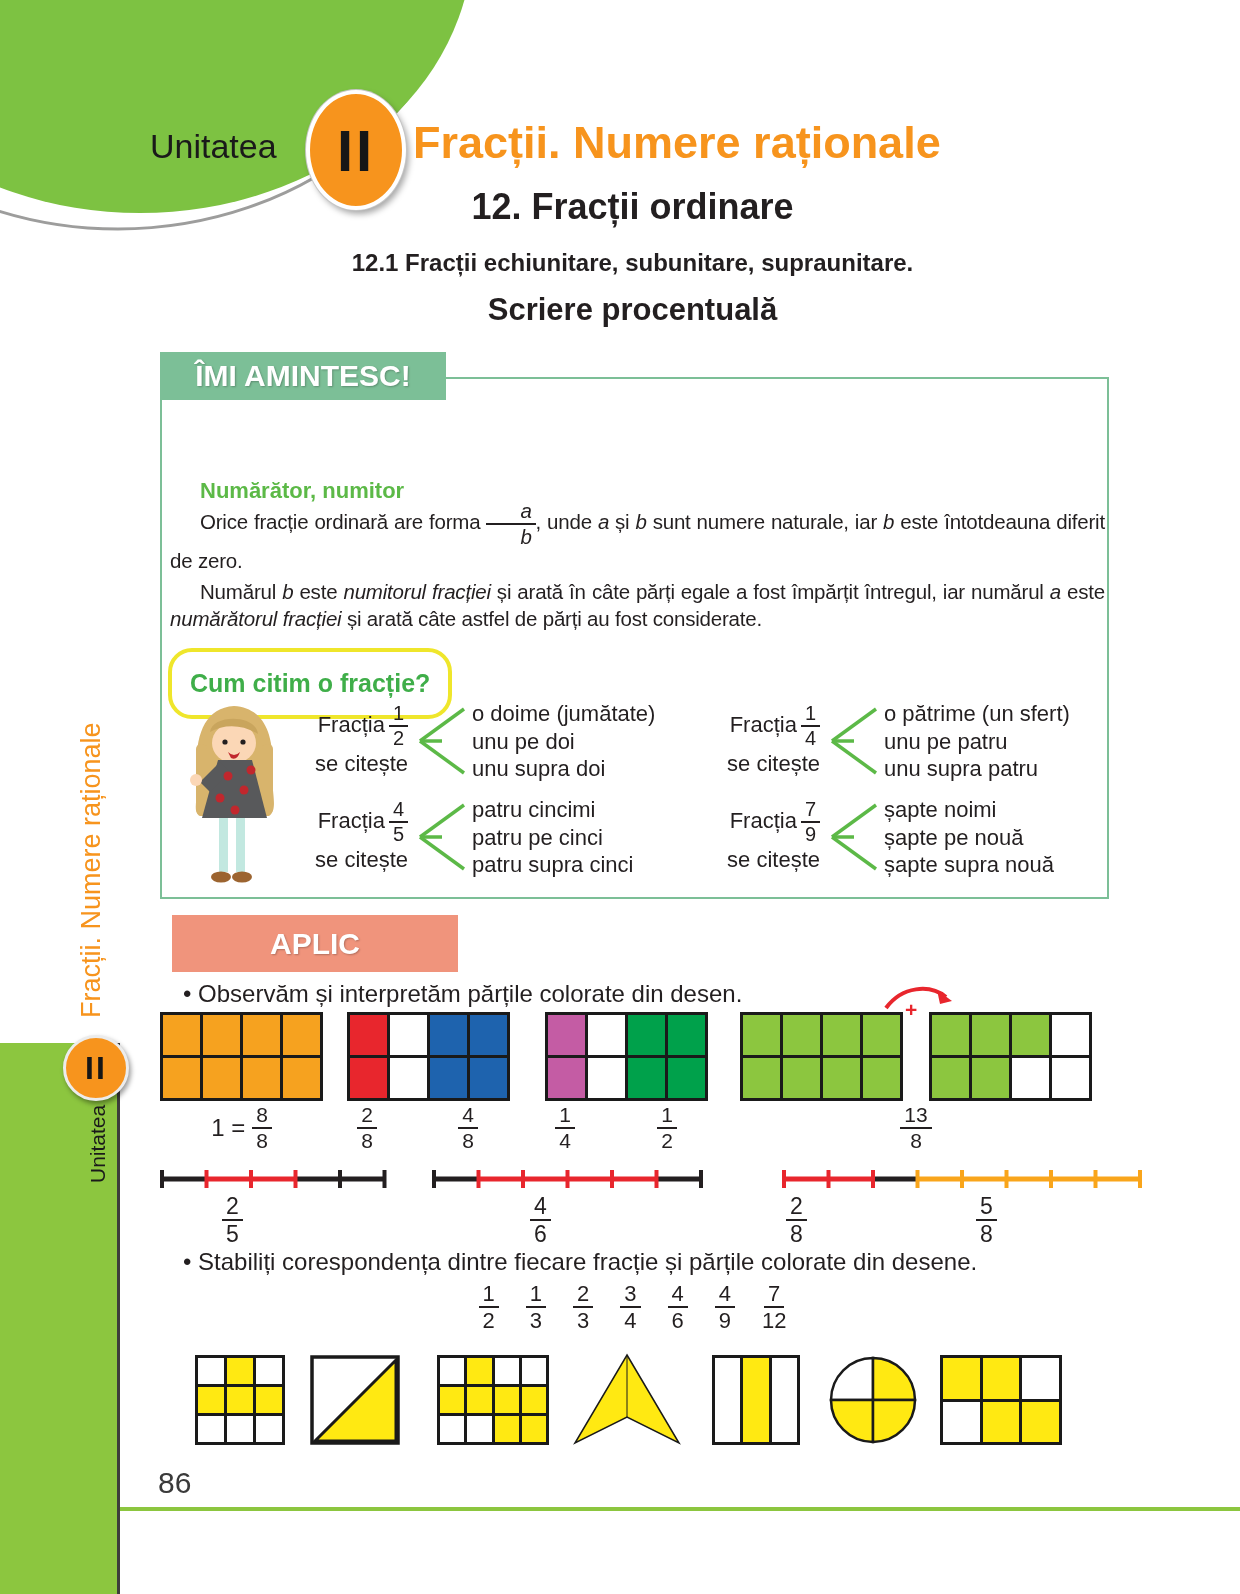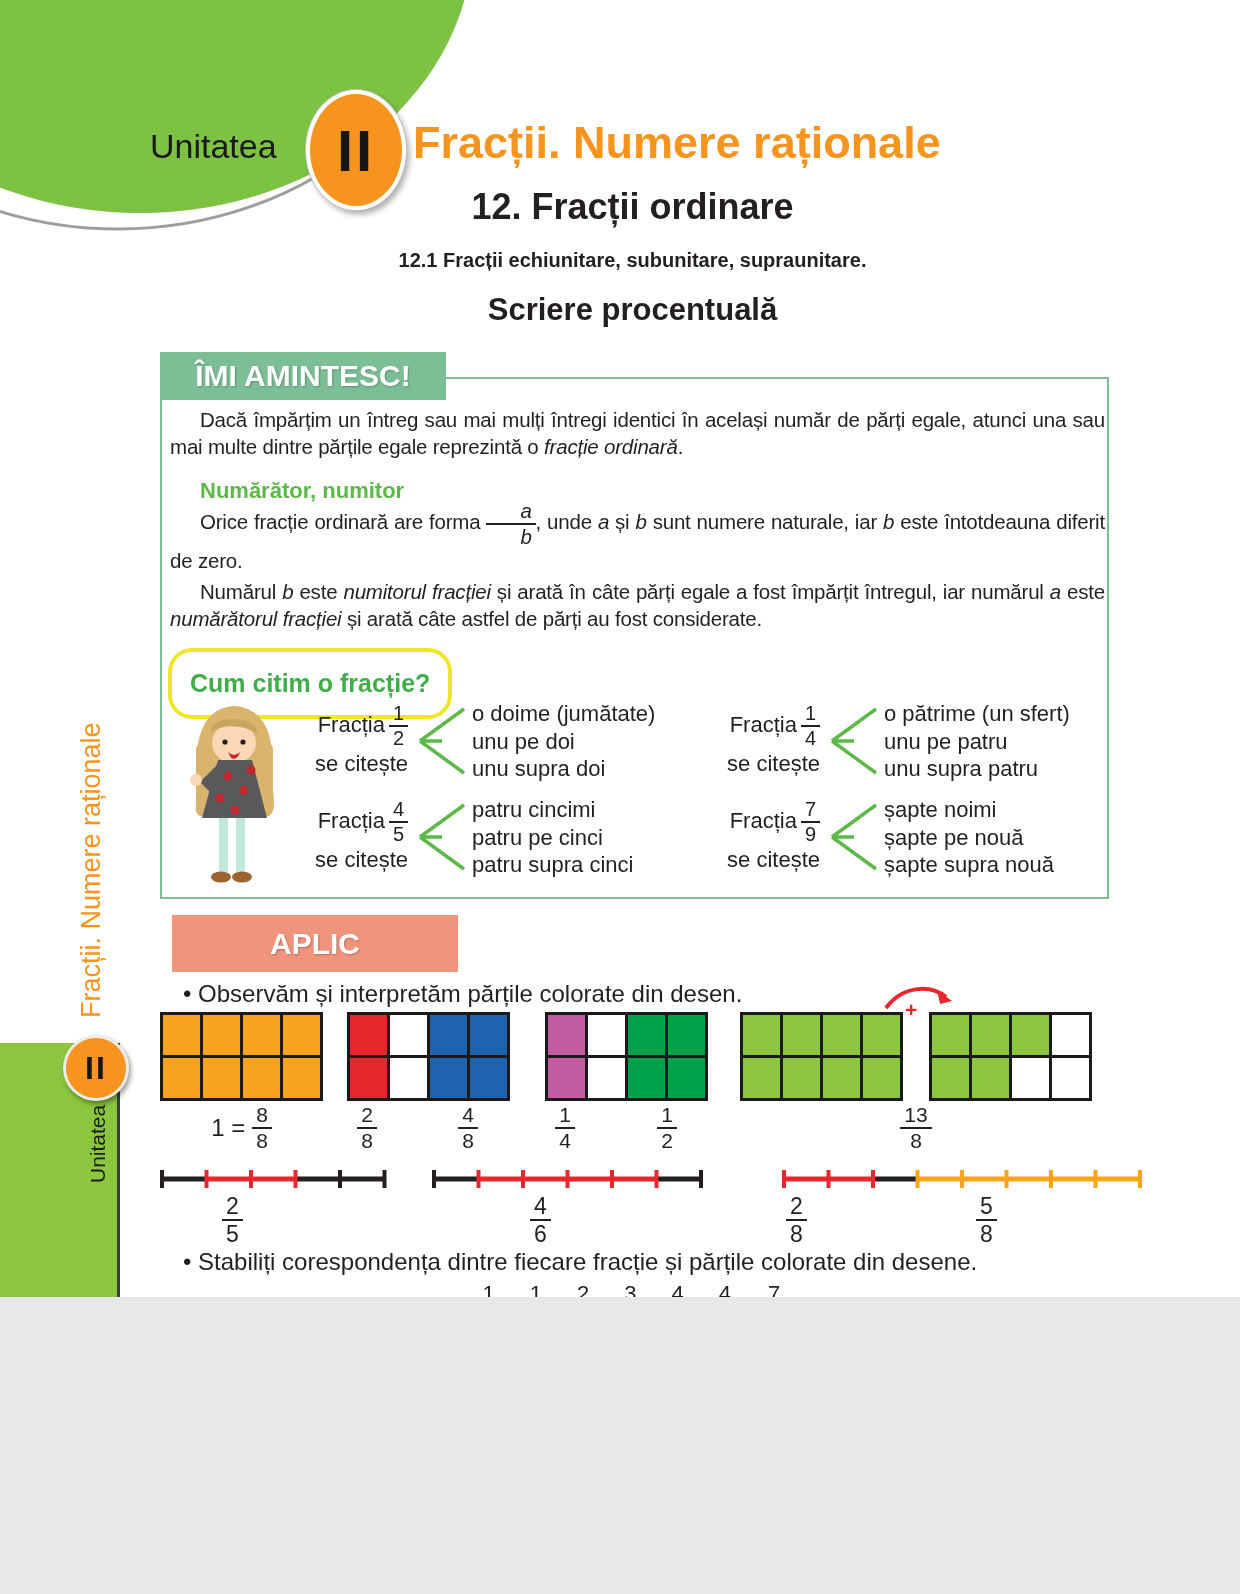--- a/index.html
+++ b/index.html
@@ -1,29 +1,29 @@
 <!DOCTYPE html>
 <html><head>
 <meta charset="utf-8">
 <style>
   html,body{margin:0;padding:0;background:#e8e8e8;}
-  .page{position:relative;width:1240px;height:1297px;background:#fff;margin:0 auto;
+  .page{position:relative;width:1240px;height:1594px;background:#fff;margin:0 auto;
         font-family:"Liberation Sans",sans-serif;color:#231F20;overflow:hidden;}
   .abs{position:absolute;}
   
   .blob-svg{position:absolute;left:0;top:0;}
   .unit-label{position:absolute;left:150px;top:127px;font-size:34px;color:#1a1a1a;}
   .unit-circle{position:absolute;left:306px;top:90px;width:92px;height:112px;border-radius:50%;
       background:#F7941D;border:4px solid #fff;box-shadow:0 0 0 1px #c6c6c6,3px 4px 6px rgba(0,0,0,.35);
       display:flex;align-items:center;justify-content:center;}
   .unit-circle span{font-size:58px;font-weight:900;color:#161616;letter-spacing:3px;}
   .main-title{position:absolute;left:413px;top:117px;font-size:45px;font-weight:bold;color:#F7941D;}
   .center-row{position:absolute;left:25px;width:1215px;text-align:center;font-weight:bold;color:#231F20;}
   .lesson{top:186px;font-size:36px;}
-  .sub1{top:249px;font-size:20px;}
+  .sub1{top:249px;font-size:24px;}
   .sub2{top:292px;font-size:31px;}
   
   .rem-box{position:absolute;left:160px;top:377px;width:945px;height:518px;border:2px solid #7CBF97;}
   .rem-head{position:absolute;left:160px;top:352px;width:286px;height:48px;background:#7CBF97;
       display:flex;align-items:center;justify-content:center;color:#fff;font-size:30px;font-weight:bold;
       text-shadow:1px 1px 2px rgba(0,0,0,.25);}
   .para{position:absolute;left:170px;width:935px;font-size:20.5px;line-height:27px;letter-spacing:-0.2px;
       text-align:justify;text-indent:30px;}
   .p1{top:406px;} .p2{top:500px;} .p3{top:578px;}
   .em{font-style:italic;}
@@ -83,21 +83,20 @@
     <span>II</span>
   </div>
   <div class="main-title">Fracții. Numere raționale</div>
   <div class="center-row lesson">12. Fracții ordinare</div>
   <div class="center-row sub1">12.1 Fracții echiunitare, subunitare, supraunitare.</div>
   <div class="center-row sub2">Scriere procentuală</div>
 
   <div class="rem-box"></div>
   <div class="rem-head">ÎMI AMINTESC!</div>
 
-  <div class="para p1"><span>Dacă împărțim un întreg sau mai mulți întregi identici în același număr de părți egale, atunci una sau mai multe dintre părțile egale reprezintă o </span><span class="em">fracție ordinară</span><span>.</span></div>
 
   <div class="subhead">Numărător, numitor</div>
 
   <div class="para p2"><span>Orice fracție ordinară are forma </span><span class="frac em">
         <span class="num">a</span>
         <span class="den">b</span>
       </span><span>, unde </span><span class="em">a</span><span> și </span><span class="em">b</span><span> sunt numere naturale, iar </span><span class="em">b</span><span> este întotdeauna diferit de zero.</span></div>
 
   <div class="para p3"><span>Numărul </span><span class="em">b</span><span> este </span><span class="em">numitorul fracției</span><span> și arată în câte părți egale a fost împărțit întregul, iar numărul </span><span class="em">a</span><span> este </span><span class="em">numărătorul fracției</span><span> și arată câte astfel de părți au fost considerate.</span></div>
 

